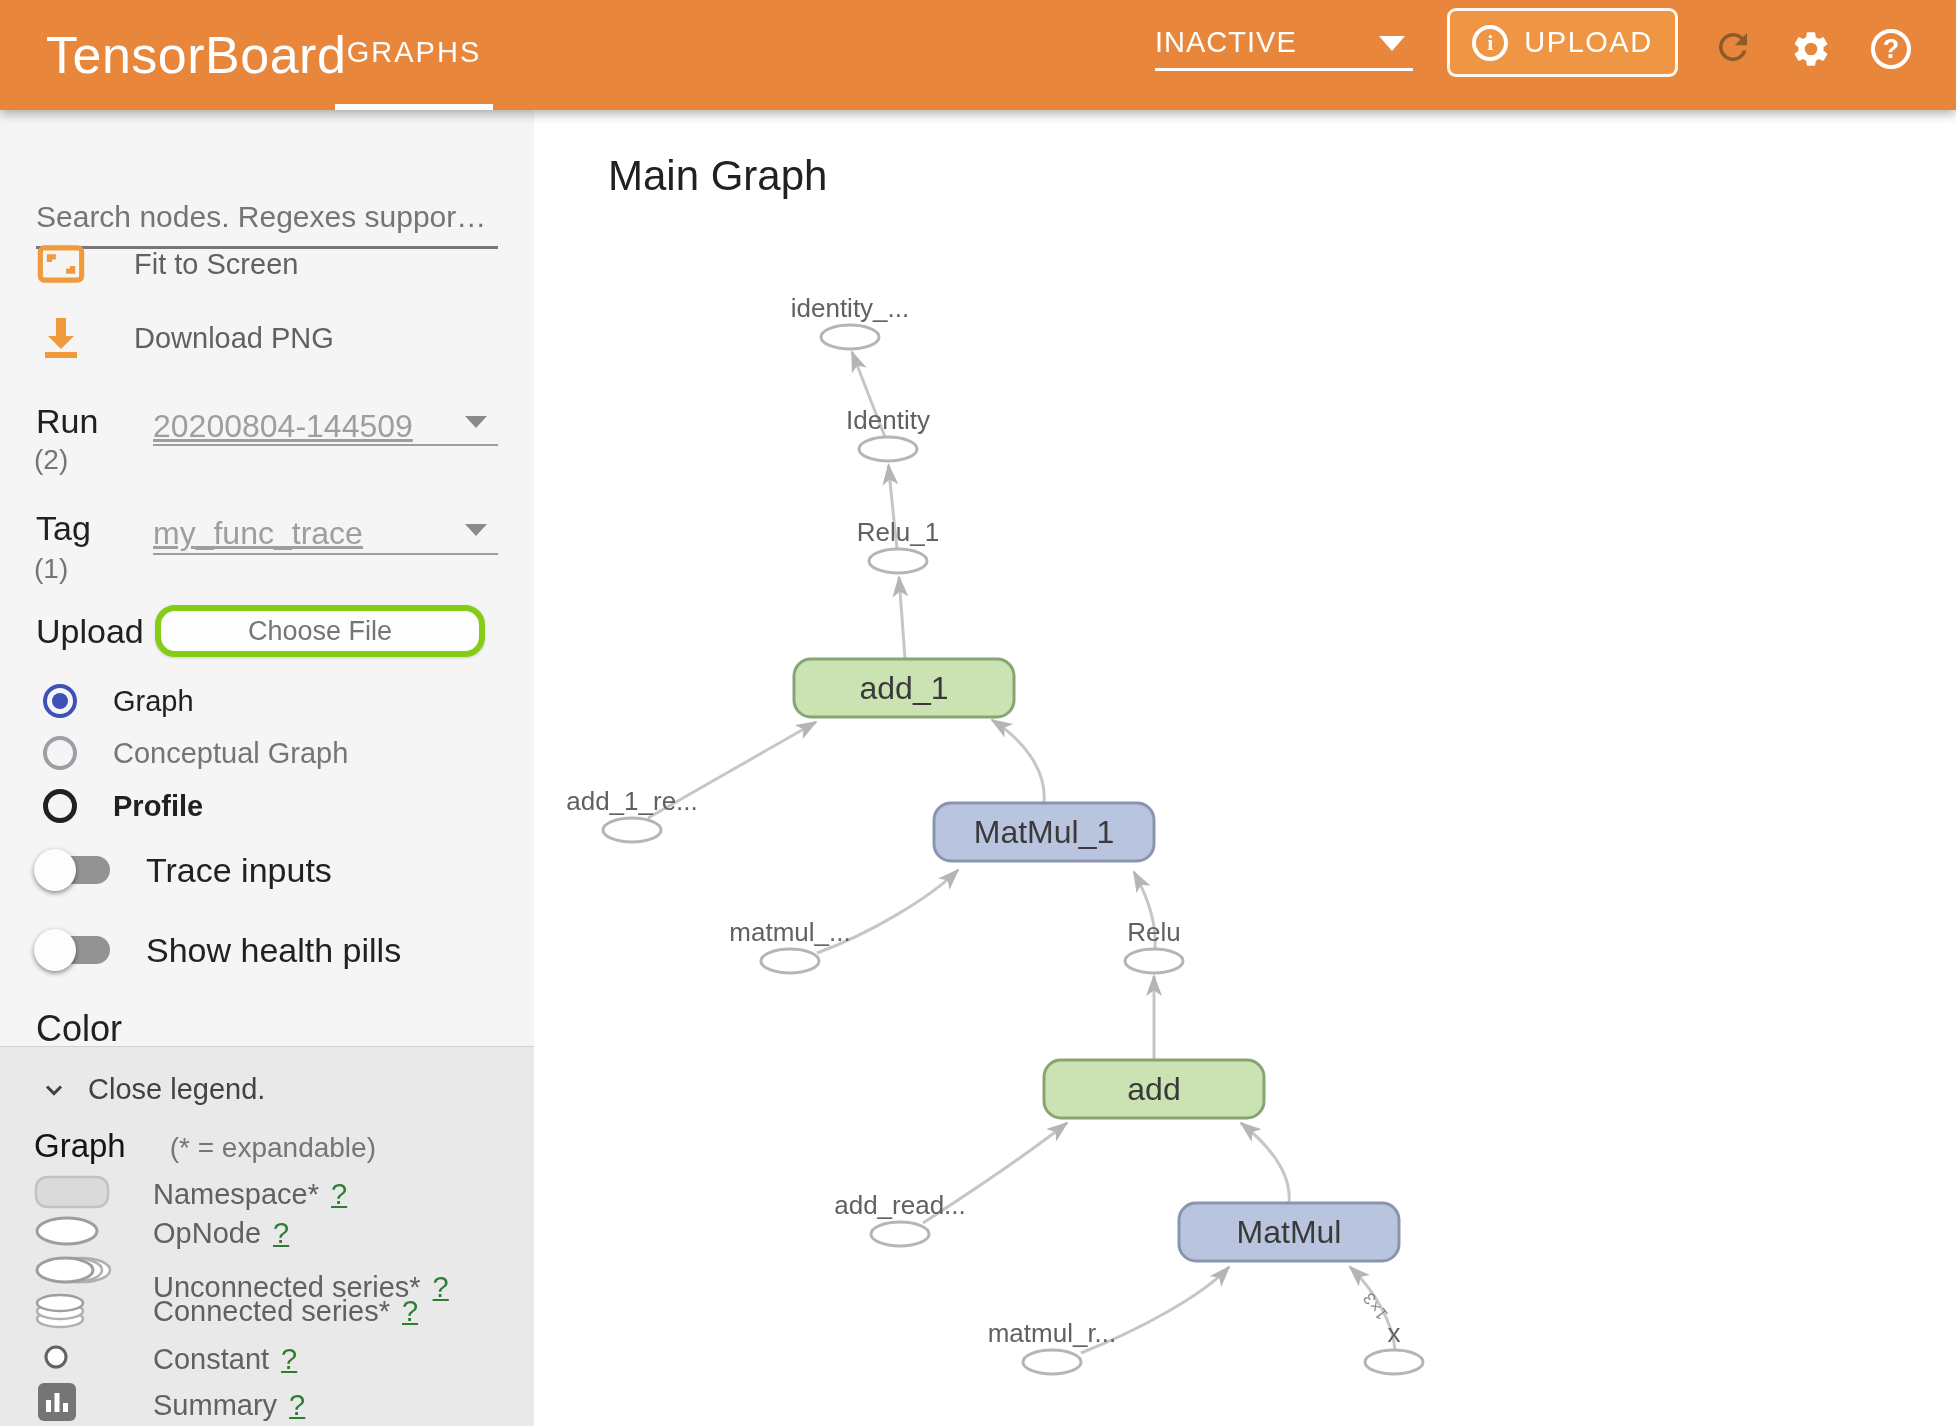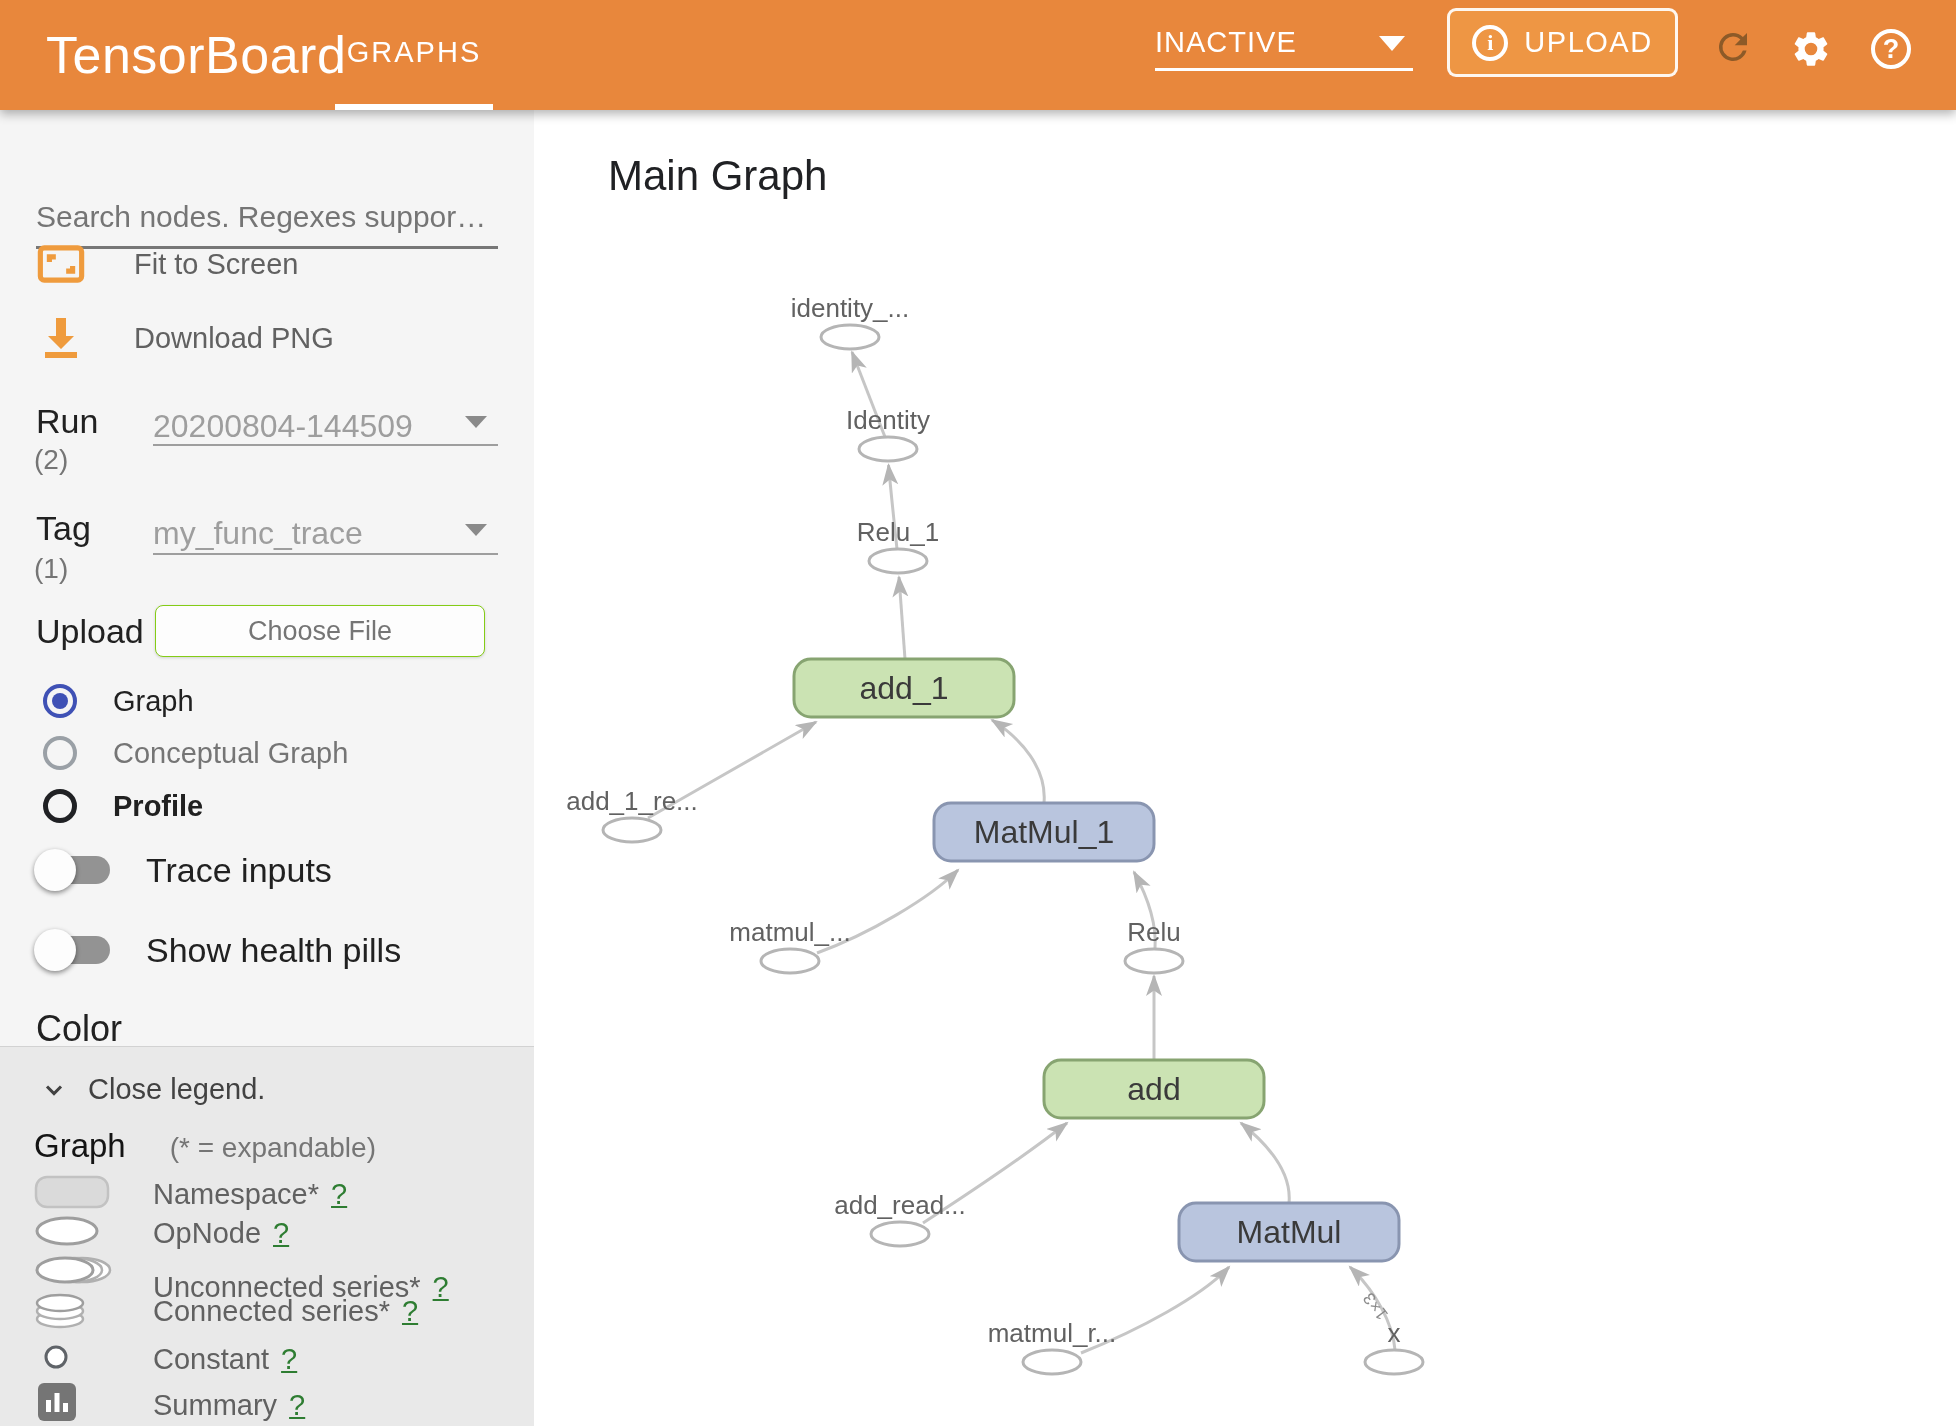--- a/index.html
+++ b/index.html
@@ -34,26 +34,26 @@
   
   .sidebar{position:absolute;left:0;top:110px;width:534px;height:1316px;background:#f5f5f5;z-index:5;}
   .search-input{position:absolute;left:36px;top:78px;width:462px;height:58px;background:transparent;
        border:none;border-bottom:3px solid #777;outline:none;font-size:30px;color:#424242;
        font-family:"Liberation Sans",sans-serif;padding:0;}
   .search-input::placeholder{color:#757575;opacity:1;}
   .tool-row{position:absolute;left:36px;display:flex;align-items:center;gap:48px;cursor:pointer;}
   .tool-label{font-size:29px;color:#616161;}
   .field-label{position:absolute;left:36px;font-size:34px;color:#212121;}
   .field-count{position:absolute;left:34px;font-size:28px;color:#757575;}
-  .field-value{position:absolute;left:153px;font-size:32px;color:#9e9e9e;}
+  .field-value{position:absolute;left:153px;font-size:32px;color:#9e9e9e;text-decoration:underline;}
   .field-underline{position:absolute;left:153px;width:345px;height:2px;background:#9e9e9e;}
   .select-caret{position:absolute;width:0;height:0;border-left:11px solid transparent;
        border-right:11px solid transparent;border-top:12px solid #8a8a8a;}
-  .choose-file{position:absolute;left:155px;top:495px;width:330px;height:52px;border-radius:8px;
-       background:#fdfdfd;border:1px solid #84cc16;box-shadow:0 1px 3px rgba(0,0,0,.15);
+  .choose-file{position:absolute;left:155px;top:495px;width:330px;height:52px;border-radius:20px;
+       background:#fdfdfd;border:6px solid #84cc16;box-shadow:0 1px 3px rgba(0,0,0,.15);
        color:#757575;font-size:27px;font-family:"Liberation Sans",sans-serif;cursor:pointer;}
   .radio-row{position:absolute;display:flex;align-items:center;gap:36px;cursor:pointer;}
   .radio{width:34px;height:34px;border-radius:50%;box-sizing:border-box;position:relative;flex:none;}
   .radio.sel{border:4px solid #3f51b5;}
   .radio.sel::after{content:"";position:absolute;left:50%;top:50%;width:16px;height:16px;
        transform:translate(-50%,-50%);border-radius:50%;background:#3f51b5;}
   .radio.gray{border:4px solid #9aa0a6;}
   .radio.dark{border:5px solid #202124;}
   .radio-label{font-size:29px;color:#212121;}
   .radio-label.muted{color:#757575;}

